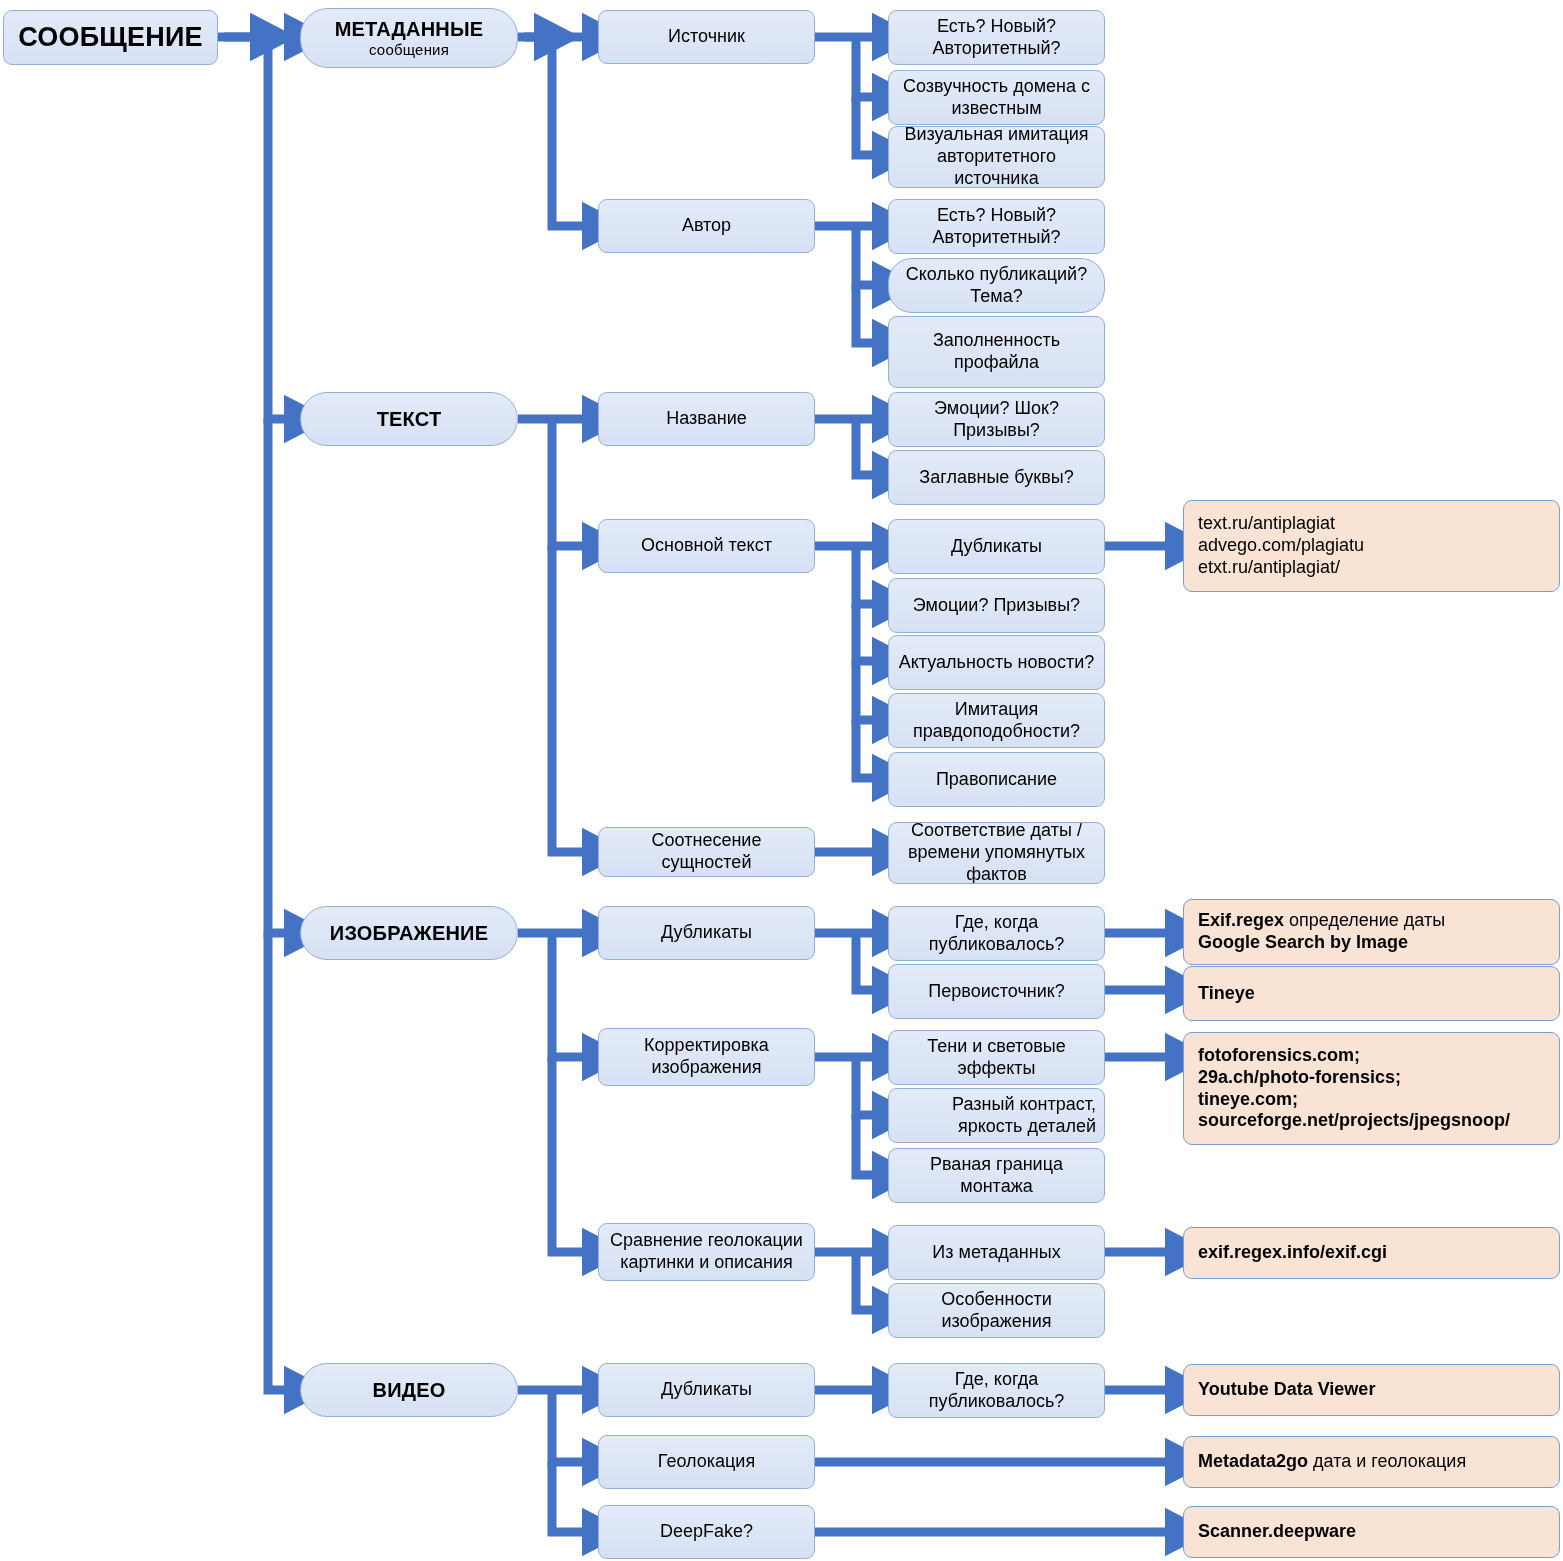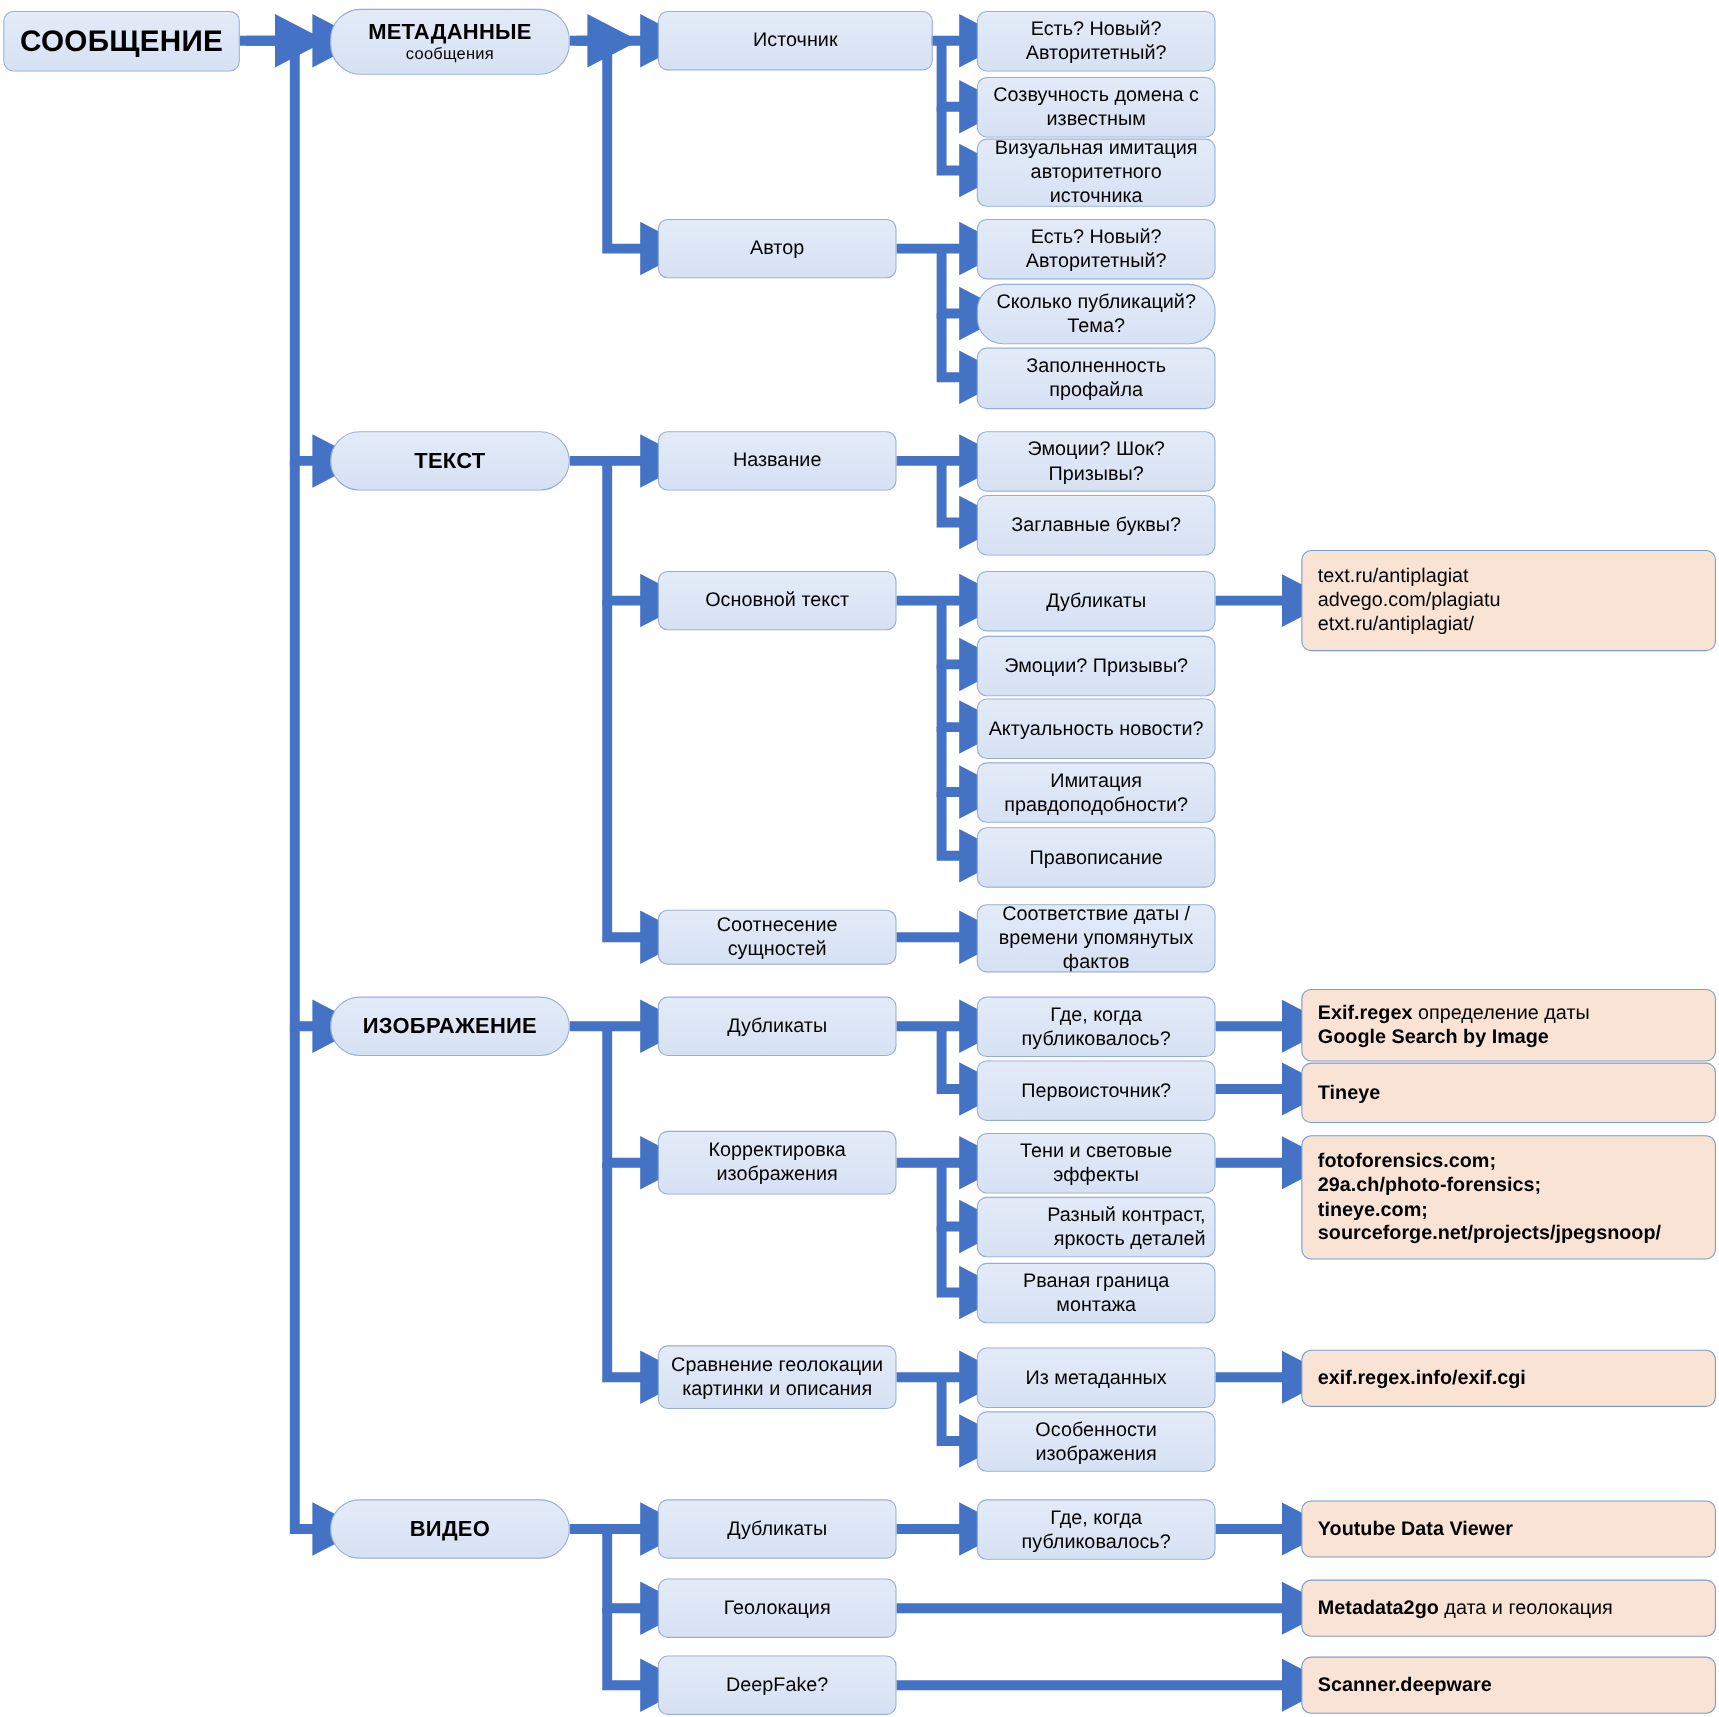--- a/index.html
+++ b/index.html
@@ -137,21 +137,21 @@
   </div>
 
   <div class="node blue lvl2" style="left:300px;top:906px;width:218px;height:54px;">
     <span>ИЗОБРАЖЕНИЕ</span>
   </div>
 
   <div class="node blue lvl2" style="left:300px;top:1363px;width:218px;height:54px;">
     <span>ВИДЕО</span>
   </div>
 
-  <div class="node blue lvl3" style="left:598px;top:10px;width:250px;height:54px;">
+  <div class="node blue lvl3" style="left:598px;top:10px;width:217px;height:54px;">
     <span>Источник</span>
   </div>
   <div class="node blue lvl3" style="left:598px;top:199px;width:217px;height:54px;">
     <span>Автор</span>
   </div>
 
   <div class="node blue lvl3" style="left:598px;top:392px;width:217px;height:54px;">
     <span>Название</span>
   </div>
   <div class="node blue lvl3" style="left:598px;top:519px;width:217px;height:54px;">
@@ -190,21 +190,21 @@
   <div class="node blue lvl4" style="left:888px;top:126px;width:217px;height:62px;">
     <span>Визуальная имитация авторитетного источника</span>
   </div>
 
   <div class="node blue lvl4" style="left:888px;top:199px;width:217px;height:55px;">
     <span>Есть? Новый? Авторитетный?</span>
   </div>
   <div class="node blue lvl4" style="left:888px;top:258px;width:217px;height:55px;border-radius:24px;">
     <span>Сколько публикаций? Тема?</span>
   </div>
-  <div class="node blue lvl4" style="left:888px;top:316px;width:217px;height:56px;">
+  <div class="node blue lvl4" style="left:888px;top:316px;width:217px;height:72px;">
     <span>Заполненность профайла</span>
   </div>
 
   <div class="node blue lvl4" style="left:888px;top:392px;width:217px;height:55px;">
     <span>Эмоции? Шок? Призывы?</span>
   </div>
   <div class="node blue lvl4" style="left:888px;top:450px;width:217px;height:55px;">
     <span>Заглавные буквы?</span>
   </div>
 

